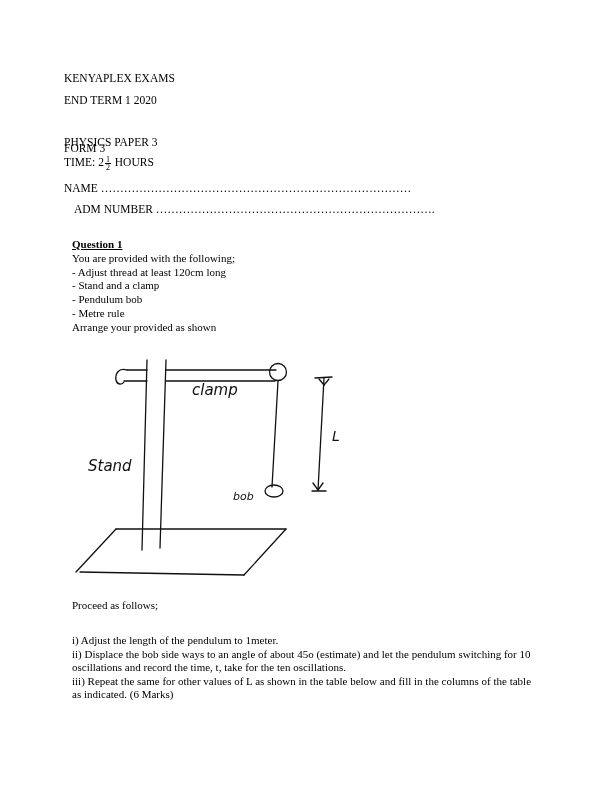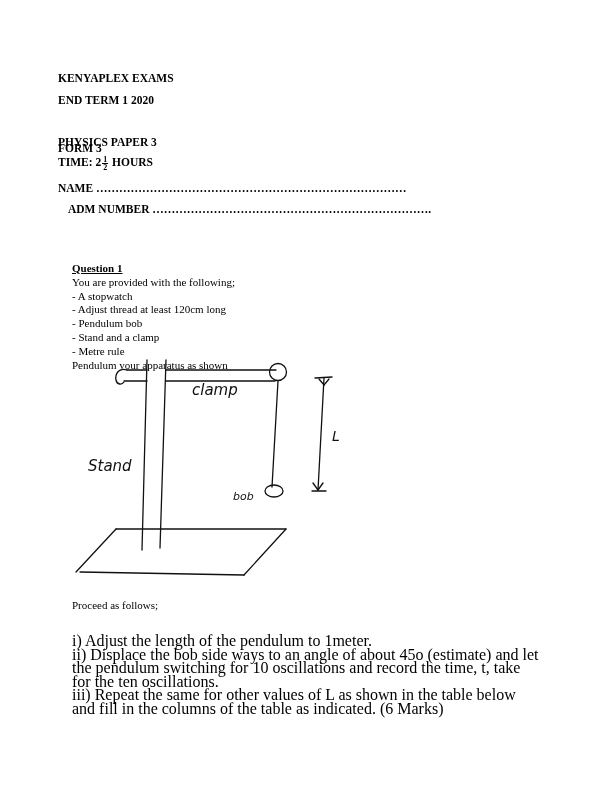--- a/index.html
+++ b/index.html
@@ -1,54 +1,53 @@
 <!DOCTYPE html>
 <html><head>
   <meta charset="utf-8">
   <style>
     html, body { margin: 0; padding: 0; background: #ffffff; }
     body { width: 612px; height: 792px; position: relative; overflow: hidden;
            font-family: "Liberation Serif", "DejaVu Serif", serif; color: #000; }
-    .hdr { position: absolute; left: 58px; font-weight: bold; font-size: 11.5px; letter-spacing: 0; white-space: nowrap; }
+    .hdr { position: absolute; left: 64px; font-weight: normal; font-size: 11.5px; letter-spacing: 0; white-space: nowrap; }
     .frac { display: inline-block; vertical-align: middle; text-align: center; font-size: 8px; line-height: 7px; margin: 0 1px; }
     .frac .num { display: block; border-bottom: 1px solid #000; padding: 0 1px; }
     .frac .den { display: block; padding: 0 1px; }
     .body-text { position: absolute; left: 72px; font-size: 11px; line-height: 13.8px; white-space: nowrap; }
-    .q-title { font-weight: bold; text-decoration: underline; margin-top: 24px; }
+    .q-title { font-weight: bold; text-decoration: underline; }
     .list { margin: 0; padding: 0; list-style: none; }
     .diagram { position: absolute; left: 60px; top: 355px; width: 300px; height: 240px; }
     .diagram text { font-family: "DejaVu Sans", sans-serif; font-style: italic; }
-    .steps { position: absolute; left: 72px; top: 634px; font-size: 16px; line-height: 13.6px; width: 470px; }
+    .steps { position: absolute; left: 72px; top: 634px; font-size: 11px; line-height: 13.6px; width: 470px; }
     .steps p { margin: 0; }
   </style>
 </head>
 <body>
 
 <div class="hdr" style="top:72px;">KENYAPLEX EXAMS</div>
 <div class="hdr" style="top:94px;">END TERM 1 2020</div>
 <div class="hdr" style="top:115px;margin-top:27px;">FORM 3</div>
 <div class="hdr" style="top:136px;text-align:center;">PHYSICS PAPER 3</div>
 <div class="hdr" style="top:156px;">
   <span>TIME: 2</span><span class="frac"><span class="num">1</span><span class="den">2</span></span>
   <span>HOURS</span>
 </div>
 <div class="hdr" style="top:182px;">NAME ………………………………………………………………………</div>
 <div class="hdr" style="top:203px;margin-left:10px;">ADM NUMBER ……………………………………………………………….</div>
 
 <div class="body-text" style="top:238px;">
   <div class="q-title">Question 1</div>
   <div>You are provided with the following;</div>
   <ul class="list">
-    <li>- A stopwatch</li>
     <li>- Adjust thread at least 120cm long</li>
+    <li>- Stand and a clamp</li>
     <li>- Pendulum bob</li>
-    <li>- Stand and a clamp</li>
     <li>- Metre rule</li>
   </ul>
-  <div>Pendulum your apparatus as shown</div>
+  <div>Arrange your provided as shown</div>
 </div>
 
 <svg class="diagram" viewBox="0 0 300 240" width="300" height="240">
   <g stroke="#111" stroke-width="1.3" fill="none" stroke-linecap="round">
 
     <path d="M67 15 C58 12, 55 20, 56 25 C57 30, 62 30, 64 27"></path>
     <line x1="67" y1="15" x2="87" y2="15"></line>
     <line x1="64" y1="26" x2="87" y2="26"></line>
 
     <line x1="87" y1="5" x2="82" y2="195"></line>

